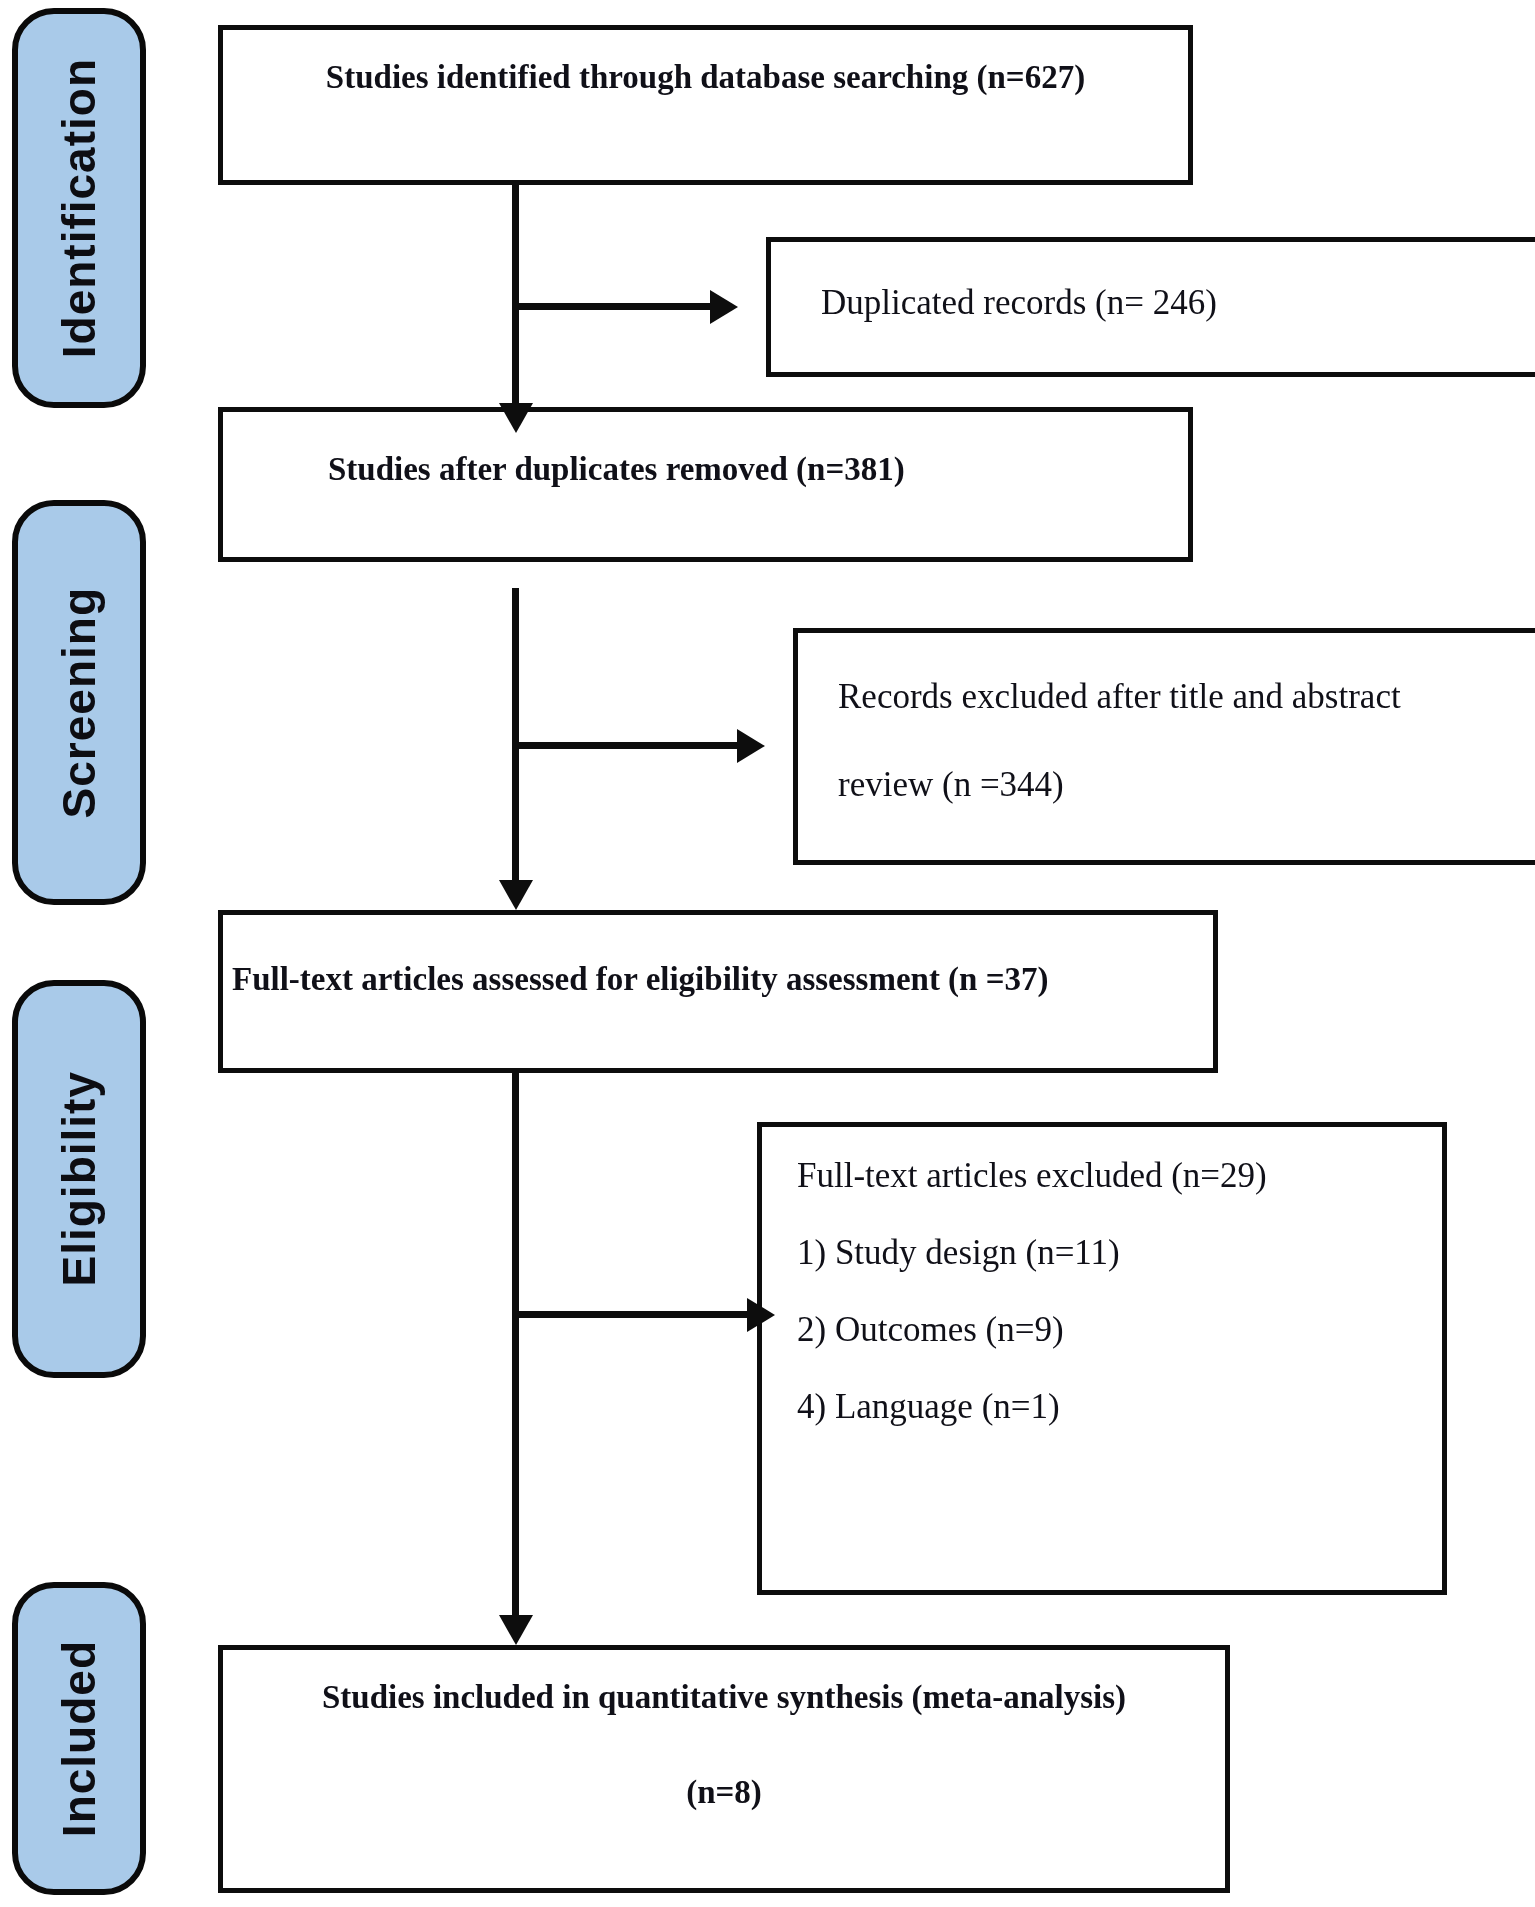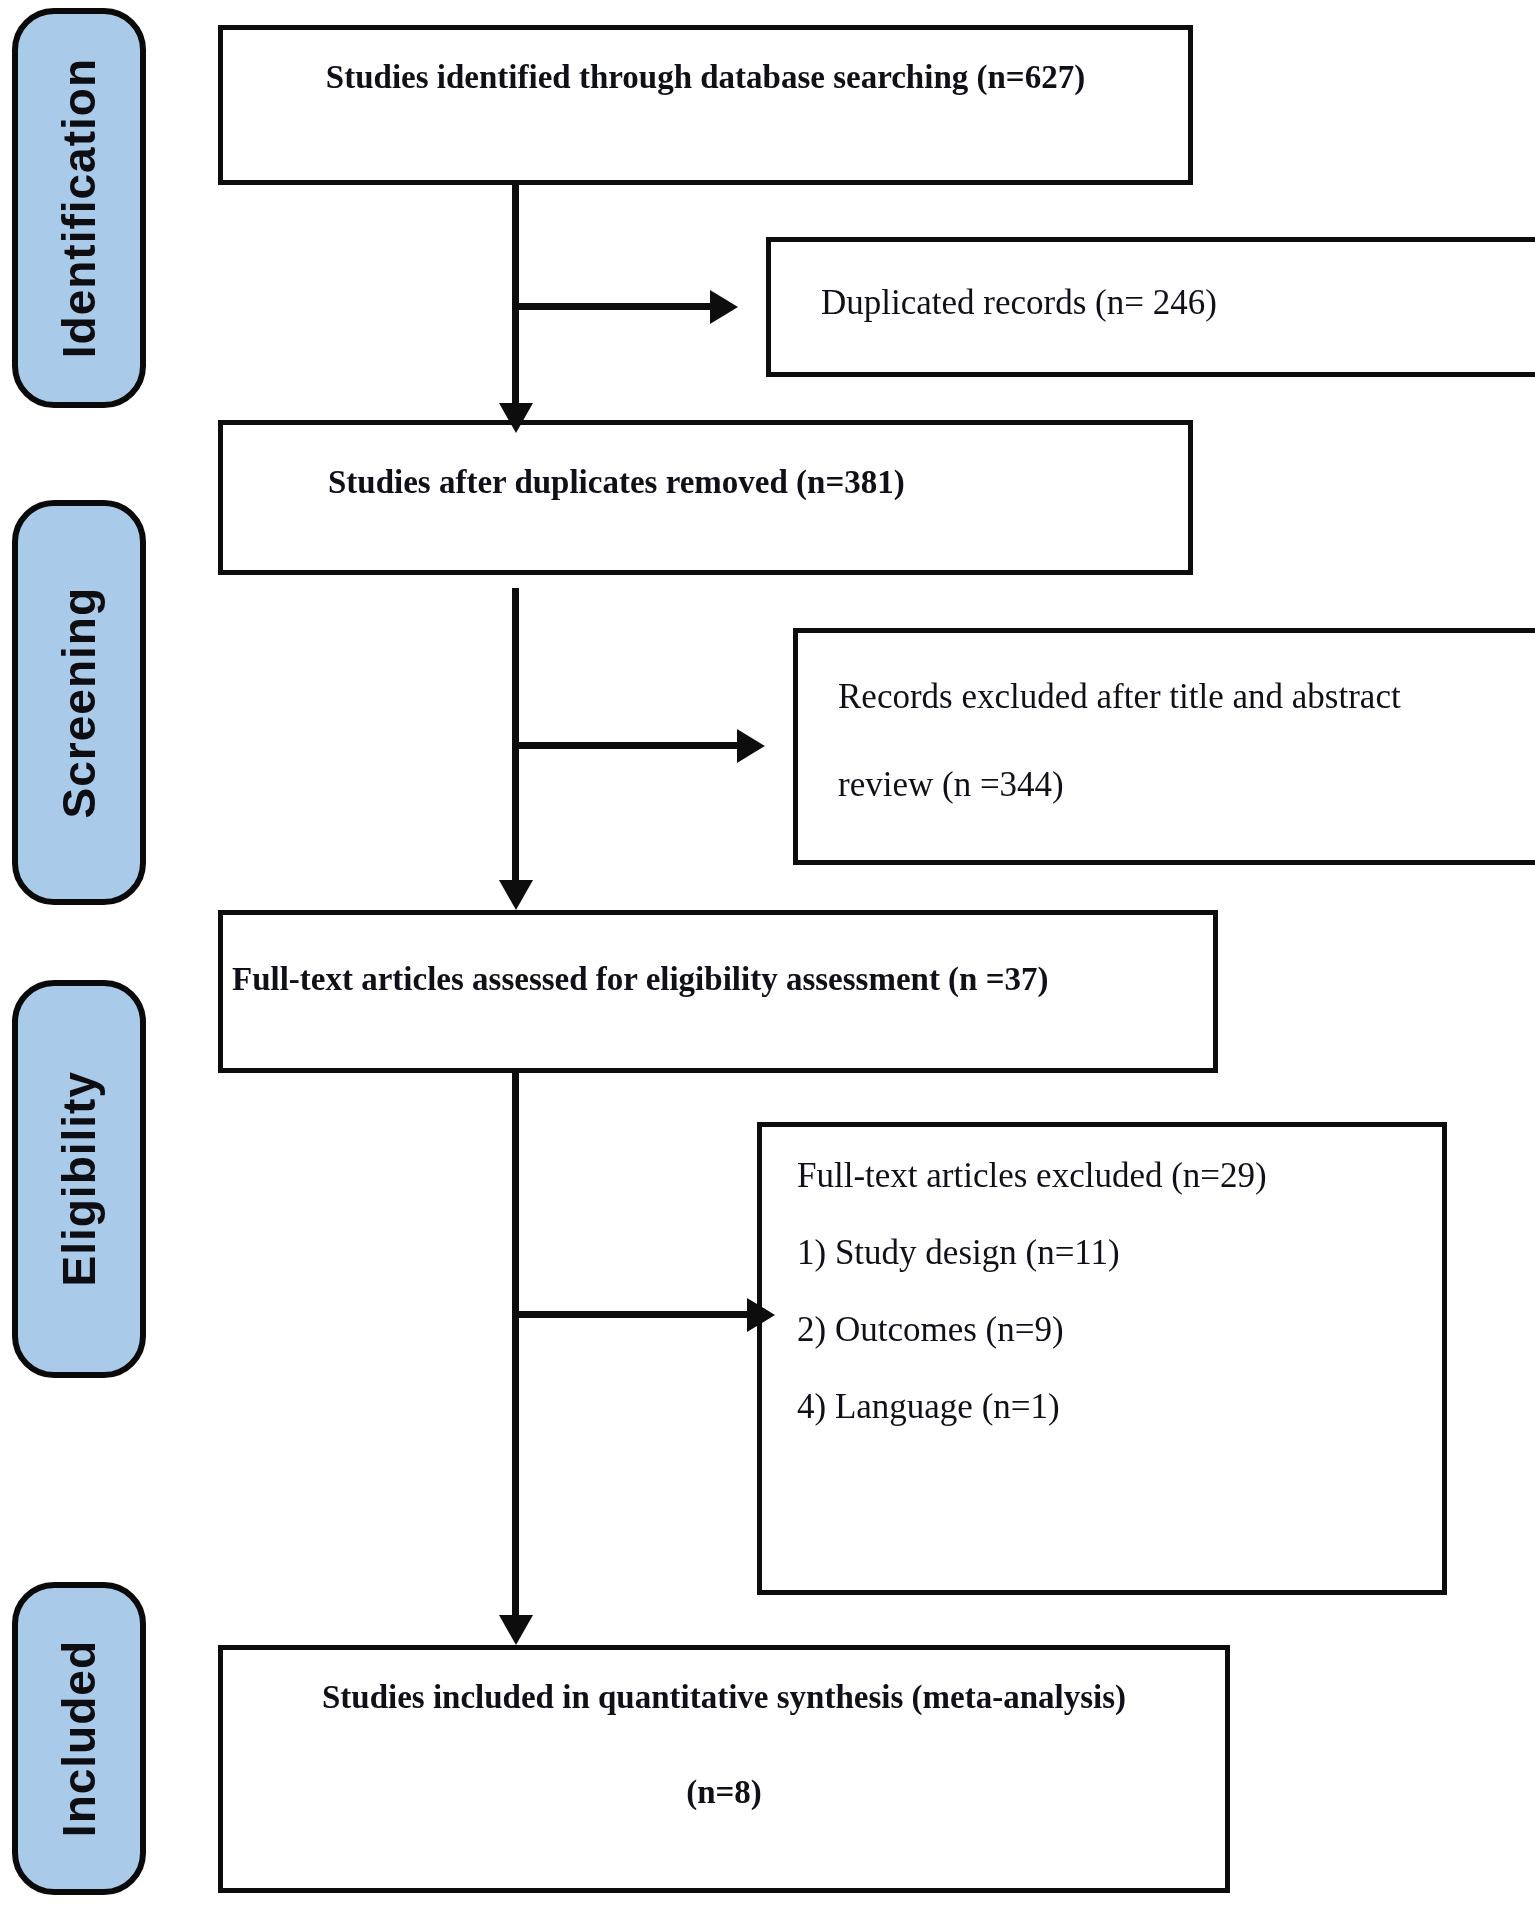--- a/index.html
+++ b/index.html
@@ -63,21 +63,21 @@
     font-size: 35px;
     color: #101018;
   }
 
   #box-identified {
     left: 190px; top: 25px; width: 975px; height: 160px;
     display: flex; align-items: center; justify-content: center;
     padding-bottom: 55px;
   }
   #box-after-duplicates {
-    left: 190px; top: 420px; width: 975px; height: 155px;
+    left: 190px; top: 407px; width: 975px; height: 155px;
     display: flex; align-items: center;
     padding-left: 105px; padding-bottom: 30px;
   }
   #box-fulltext-assessed {
     left: 190px; top: 910px; width: 1000px; height: 163px;
     display: flex; align-items: center;
     padding-left: 9px; padding-bottom: 25px;
   }
   #box-included {
     left: 190px; top: 1645px; width: 1012px; height: 248px;

